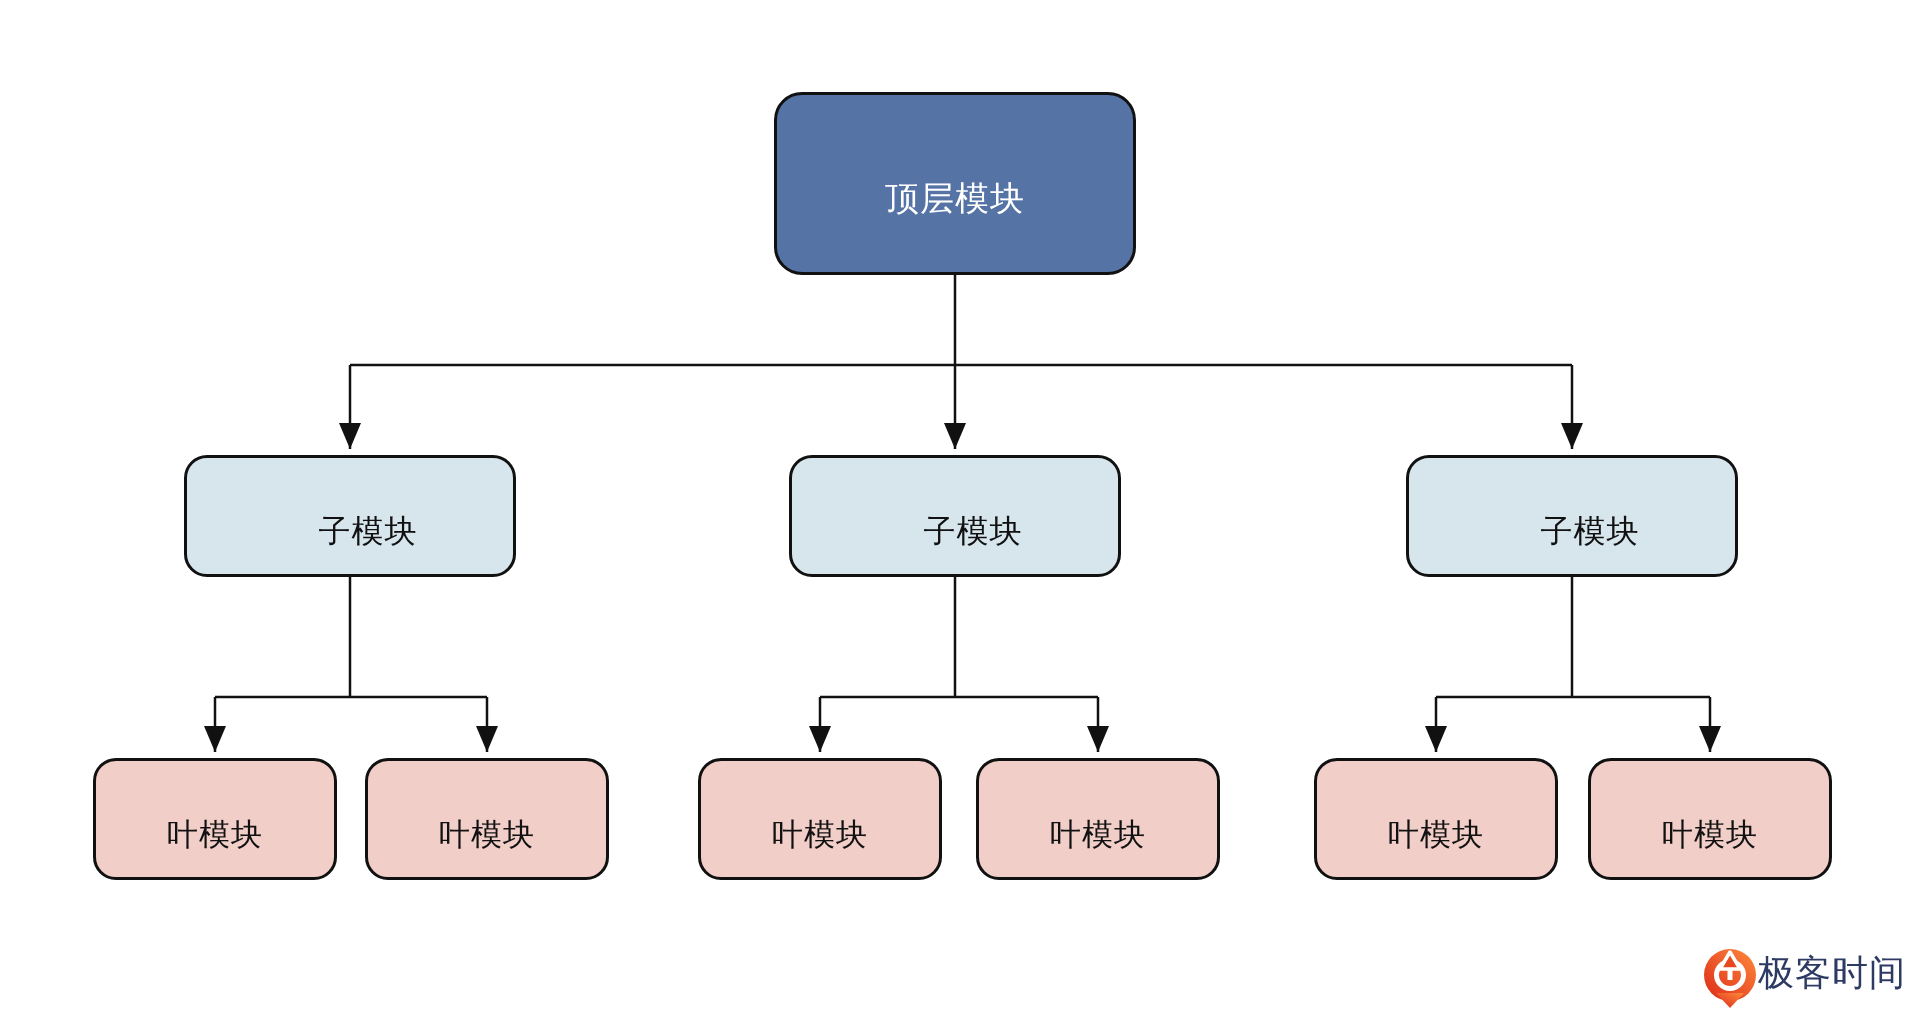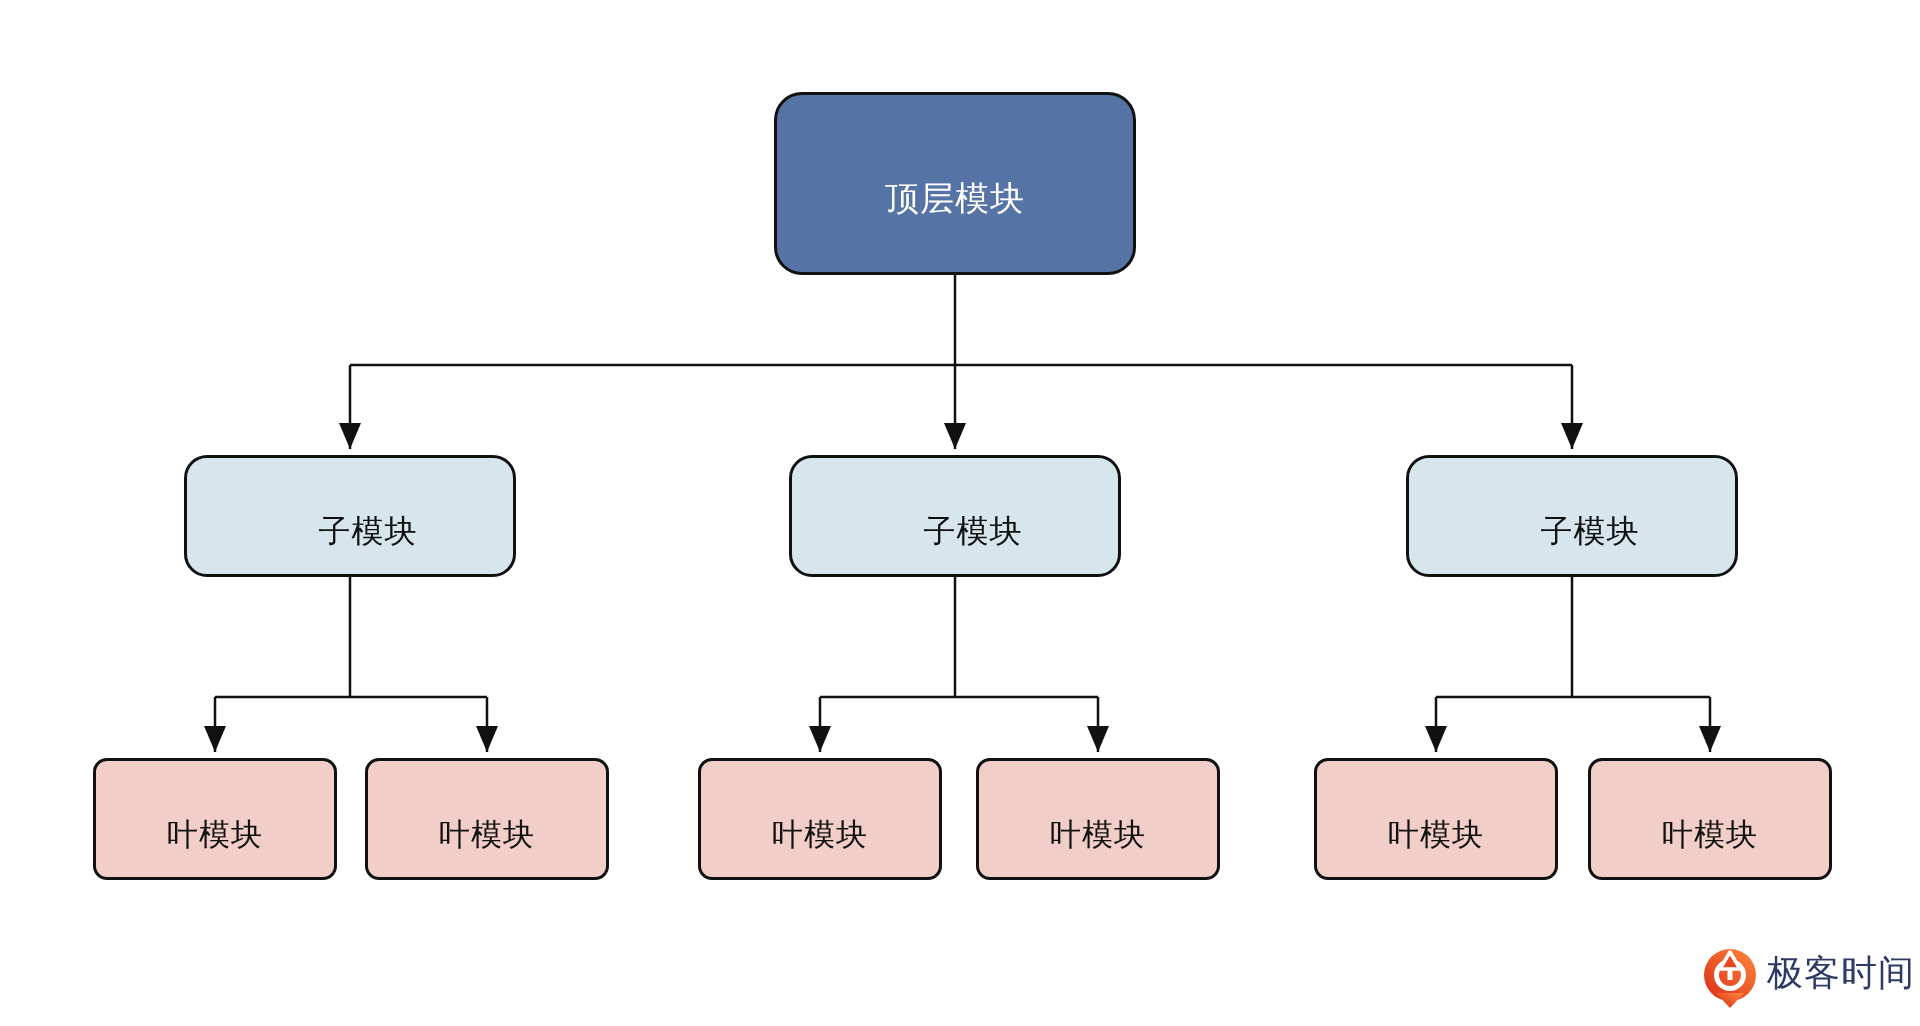--- a/index.html
+++ b/index.html
@@ -16,25 +16,25 @@
   .node {
     position: absolute;
     z-index: 2;
     box-sizing: border-box;
     border: 3px solid #111111;
     display: flex; align-items: center; justify-content: center;
     text-align: center;
   }
   .node.root  { border-radius: 28px; font-size: 34px; font-weight: 500; }
   .node.child { border-radius: 23px; font-size: 32px; font-weight: 400; padding-left: 36px; }
-  .node.leaf  { border-radius: 14px; font-size: 31px; font-weight: 400; }
+  .node.leaf  { border-radius: 23px; font-size: 31px; font-weight: 400; }
   .node-label { pointer-events: none; letter-spacing: 1px; margin-top: 31px; }
   .brand {
     position: absolute; left: 1702px; top: 948px; z-index: 3;
-    display: flex; align-items: center; gap: 9px;
+    display: flex; align-items: center; 
   }
   .brand-icon { display: block; }
   .brand-text {
     font-size: 36px;
     font-weight: 500;
     letter-spacing: 1px;
     line-height: 1;
     padding-bottom: 10px;
   }
 </style>

